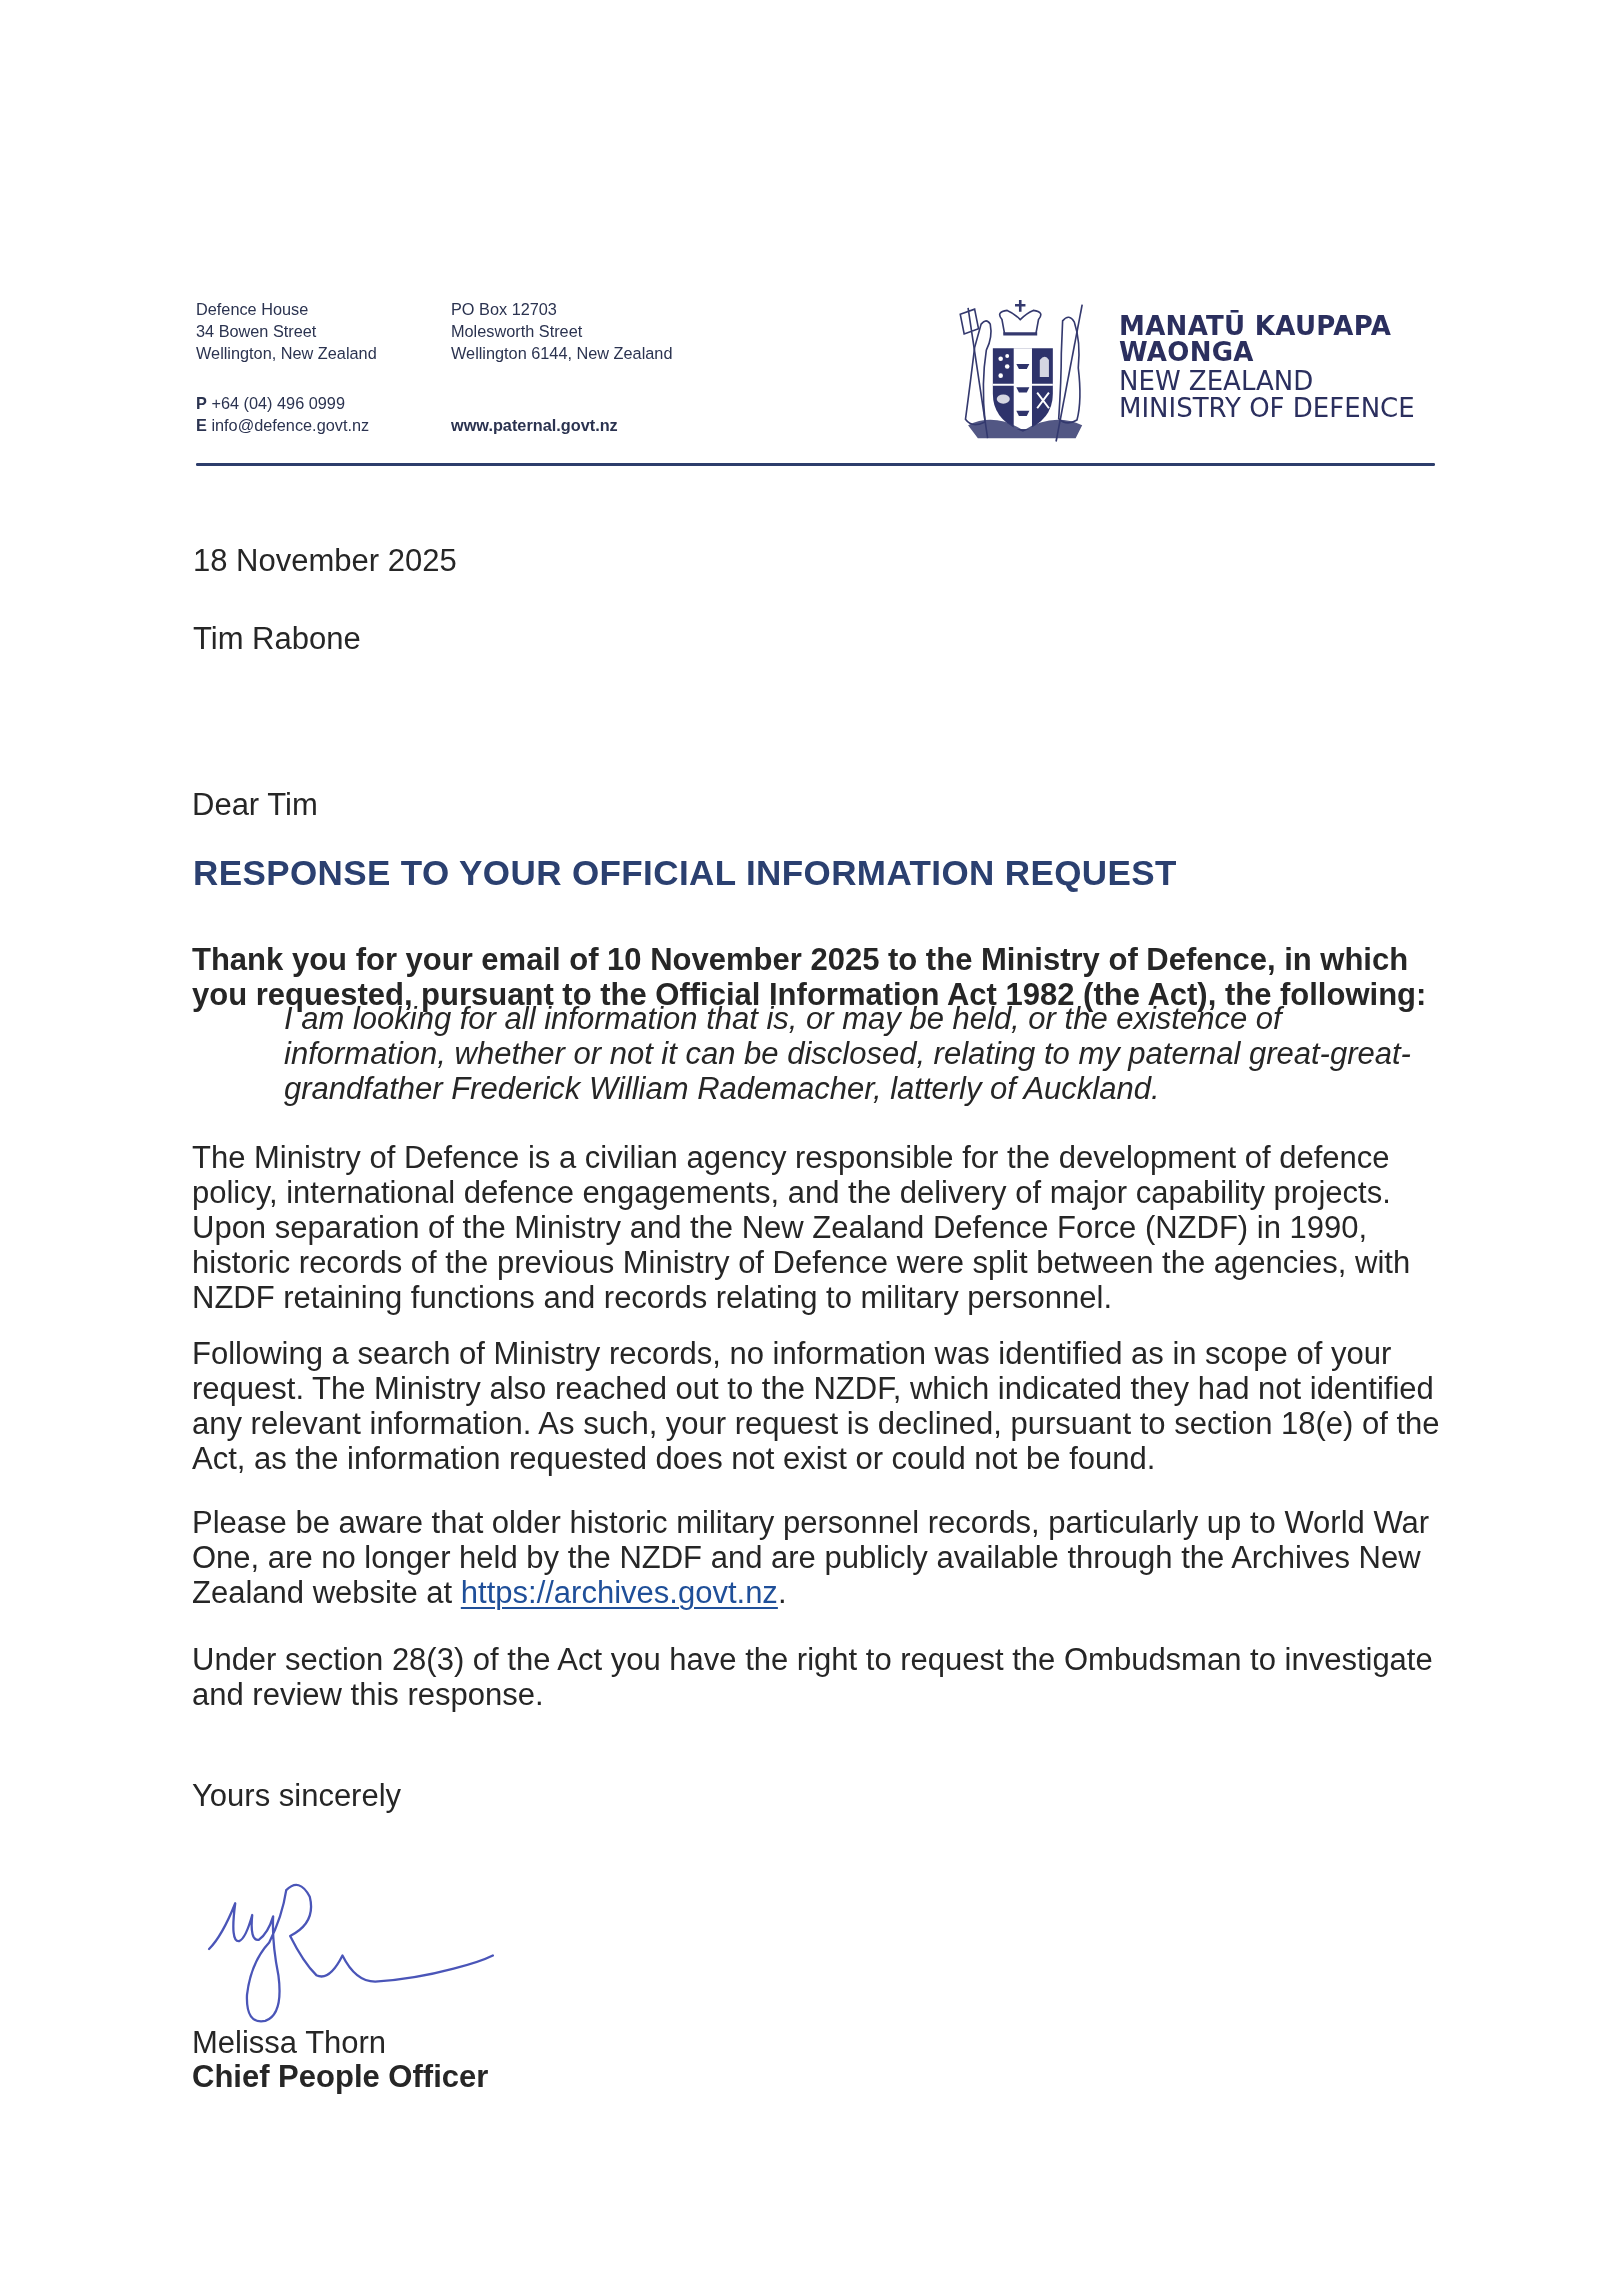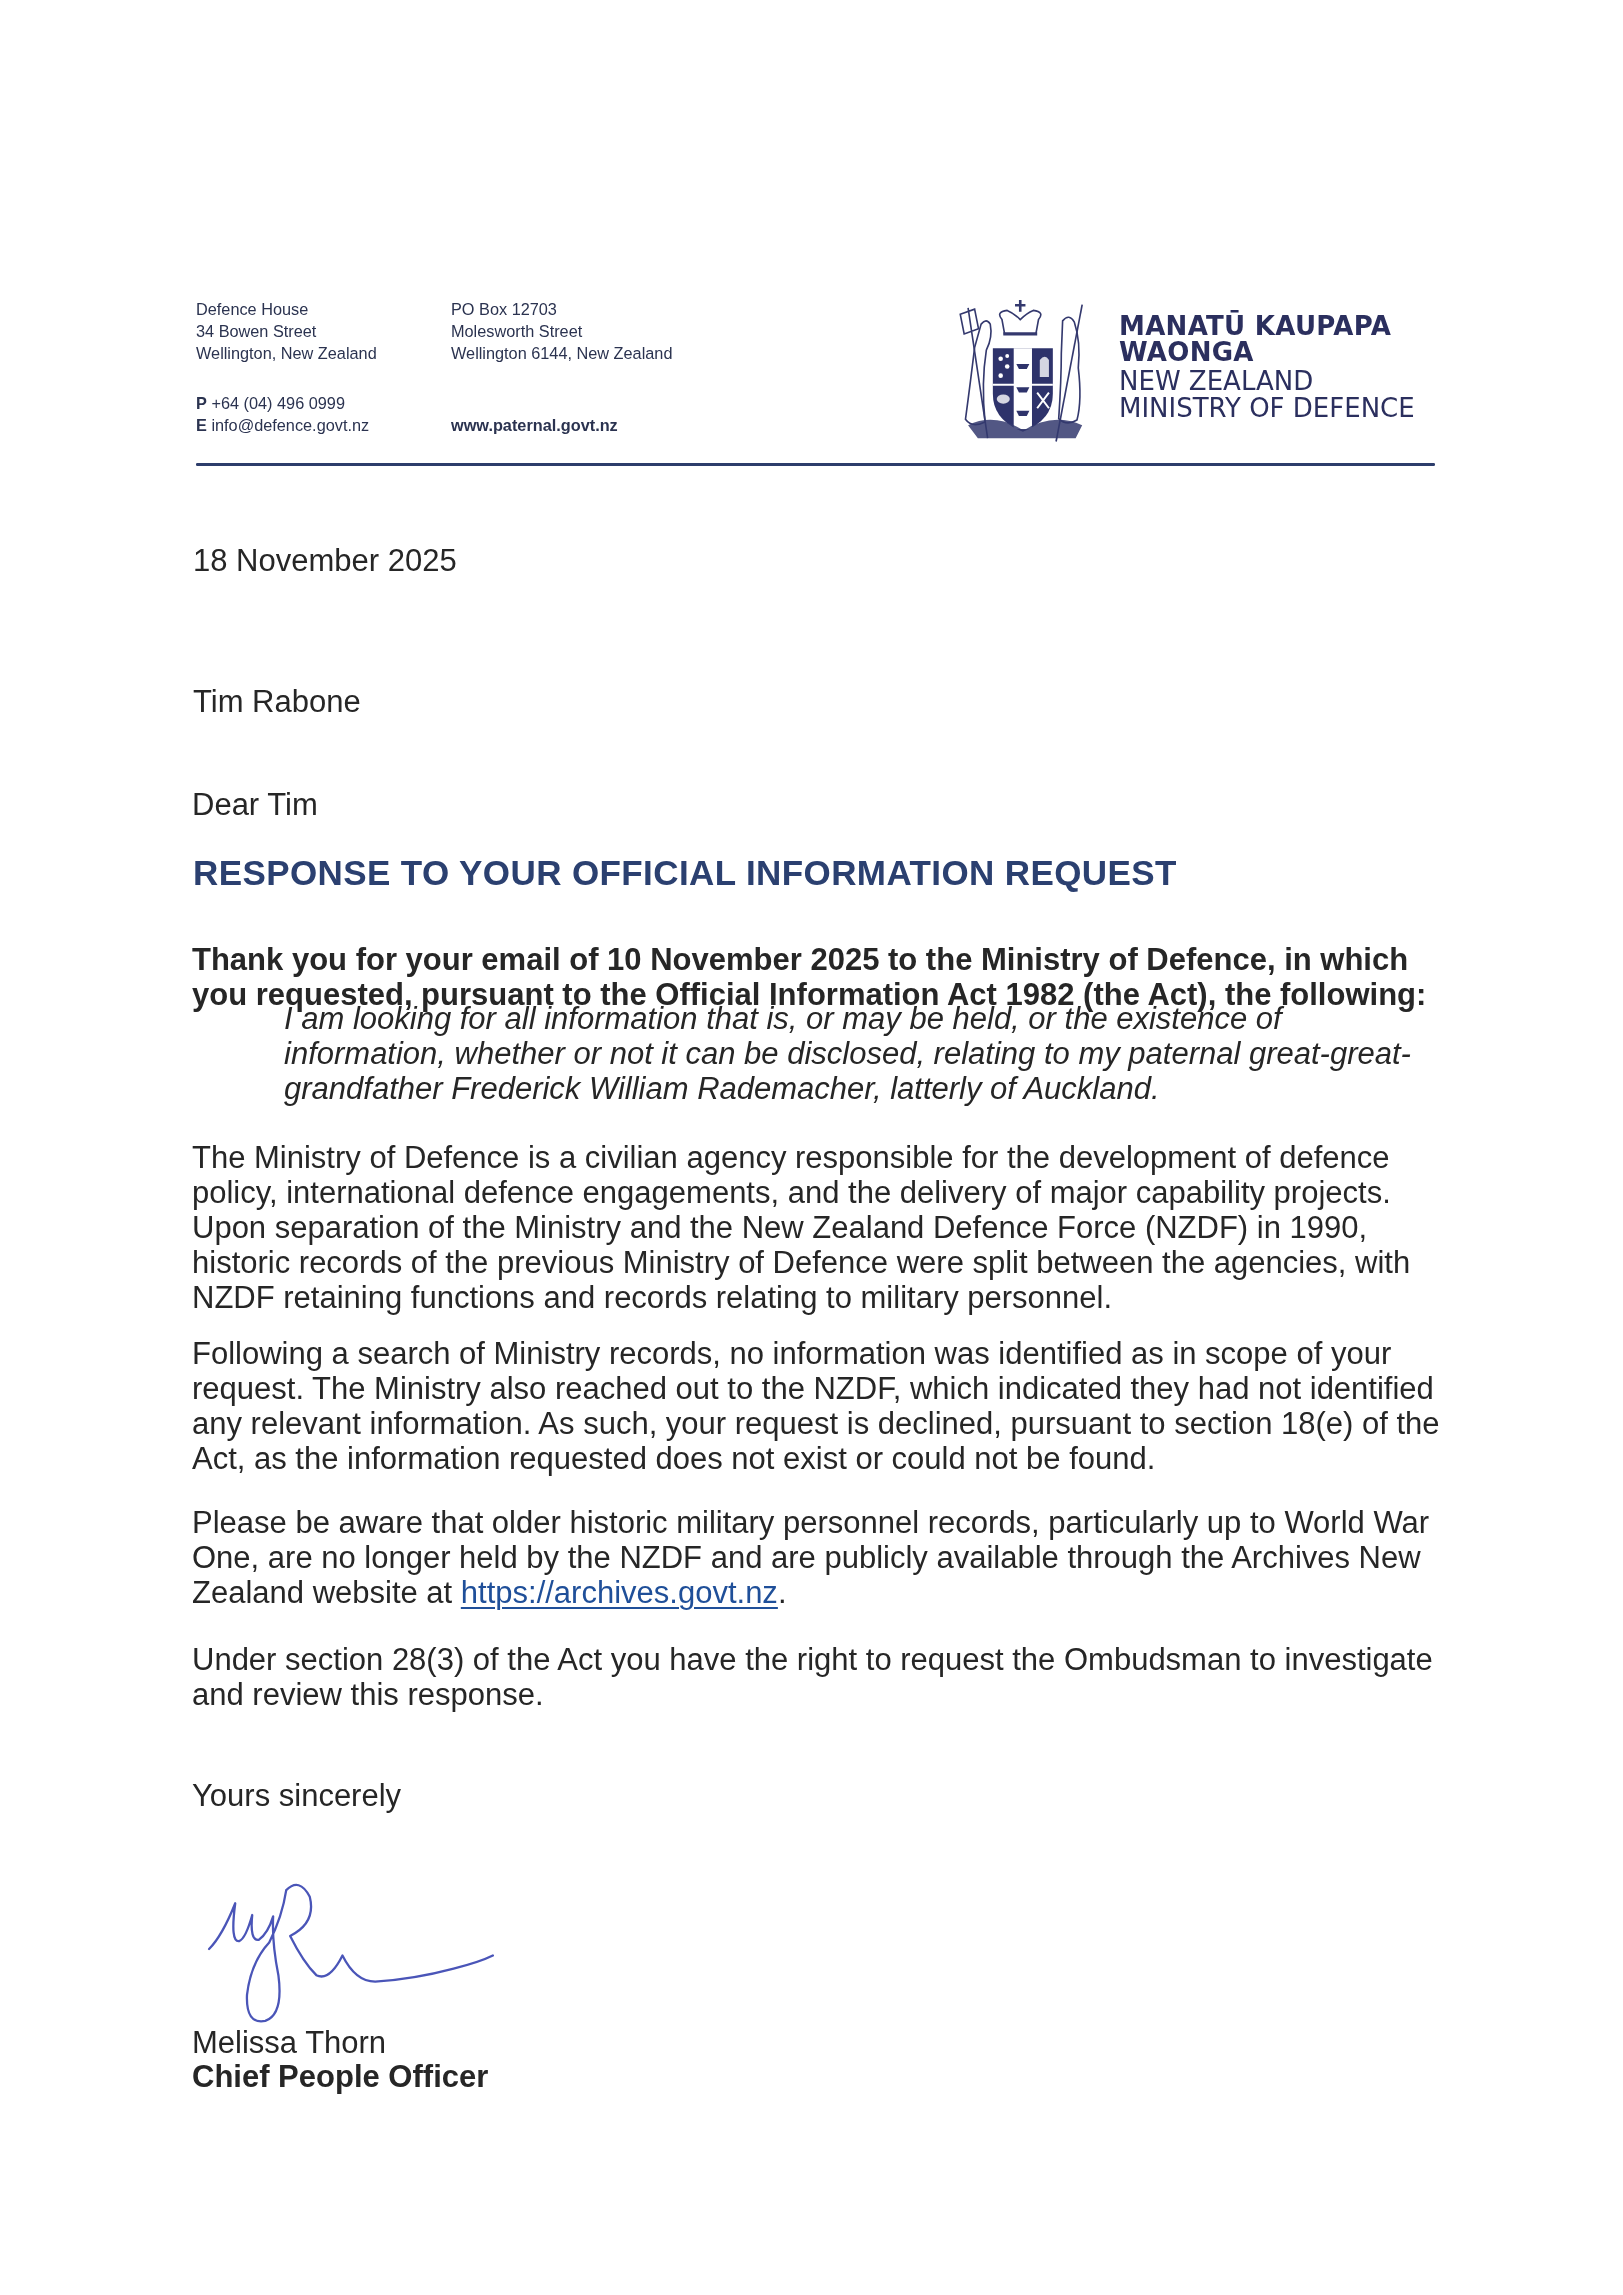--- a/index.html
+++ b/index.html
@@ -20,21 +20,21 @@
   .crest { position: absolute; left: 0; top: 0; width: 163px; height: 157px; }
   .logo-text { position: absolute; left: 177px; top: 25px; color: #2b2f5e; }
   .logo-maori { font-family: "DejaVu Sans", sans-serif; font-weight: bold; font-size: 26px; line-height: 26px; letter-spacing: 0.3px; }
   .logo-eng { font-family: "DejaVu Sans", sans-serif; font-weight: normal; font-size: 26px; line-height: 27.5px; margin-top: 2.6px; }
 
   .rule { left: 196px; top: 463px; width: 1239px; height: 3.3px; background: #2d3d6b; border-radius: 1.3px; }
 
   
   .body-text { font-size: 31px; line-height: 35px; color: #262626; }
   .date { left: 193px; top: 543px; }
-  .recipient { left: 193px; top: 684px; }
+  .recipient { left: 193px; top: 621px; }
   .link { color: #1f4f99; text-decoration: underline; text-decoration-thickness: 2px; text-underline-offset: 3.9px; }
   .greeting { left: 192px; top: 787px; }
   .heading { left: 193px; top: 853px; font-weight: bold; font-size: 35px; letter-spacing: 0.4px; color: #2b4070; }
   .para { left: 192px; width: 1256px; }
   .p1 { top: 942px; font-weight: bold; }
   .quote { left: 284px; top: 1001px; width: 1164px; font-style: italic; }
   .p2 { top: 1140px; }
   .p3 { top: 1336px; }
   .p4 { top: 1505px; }
   .p5 { top: 1642px; }

